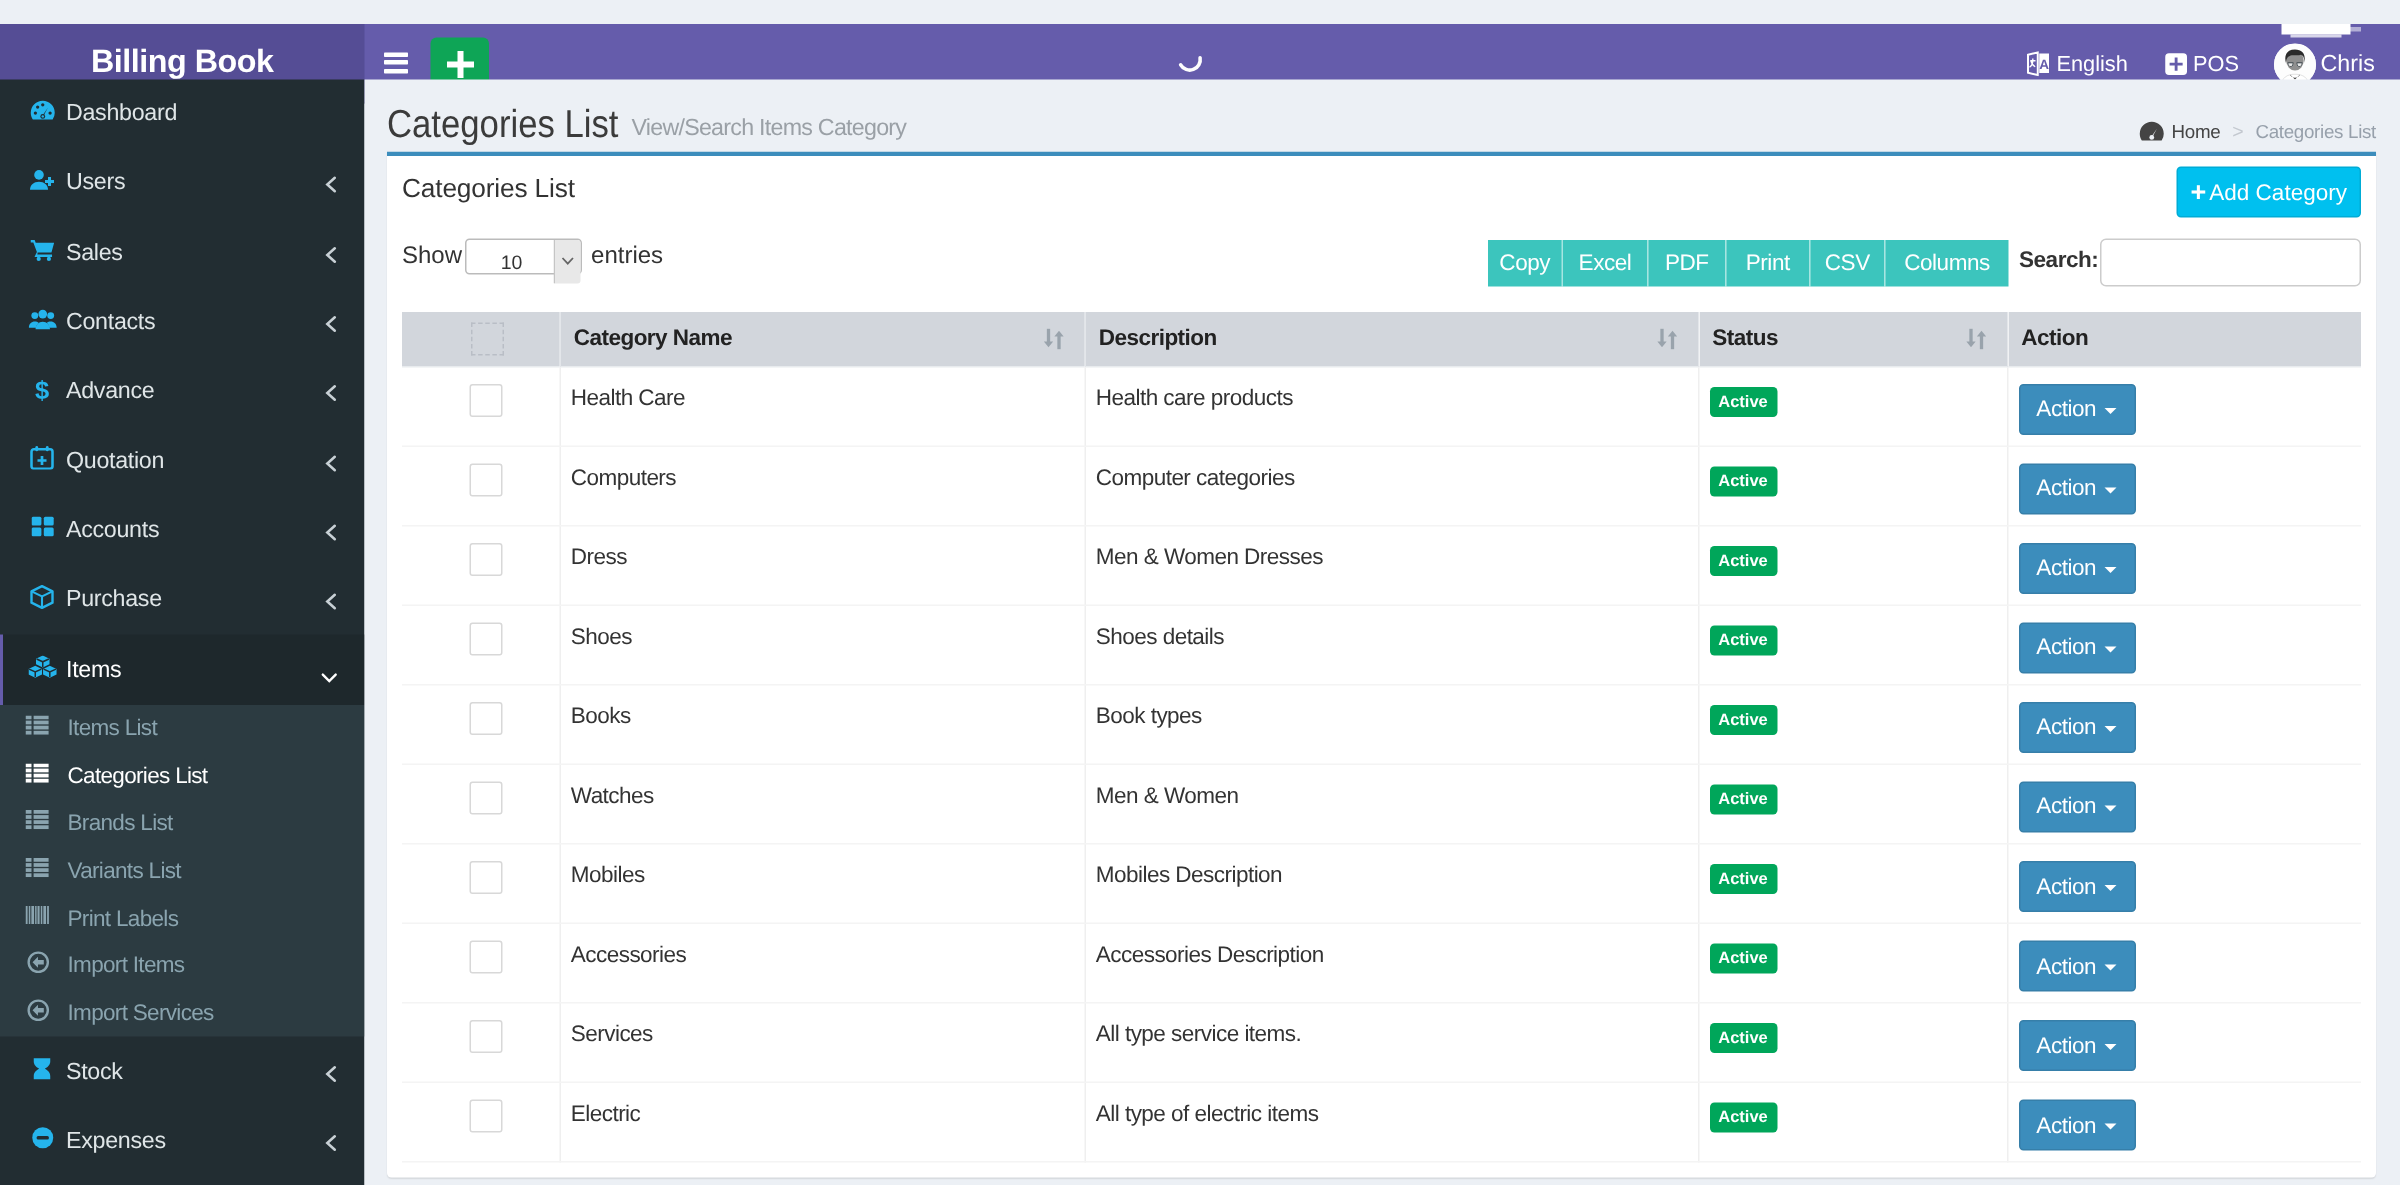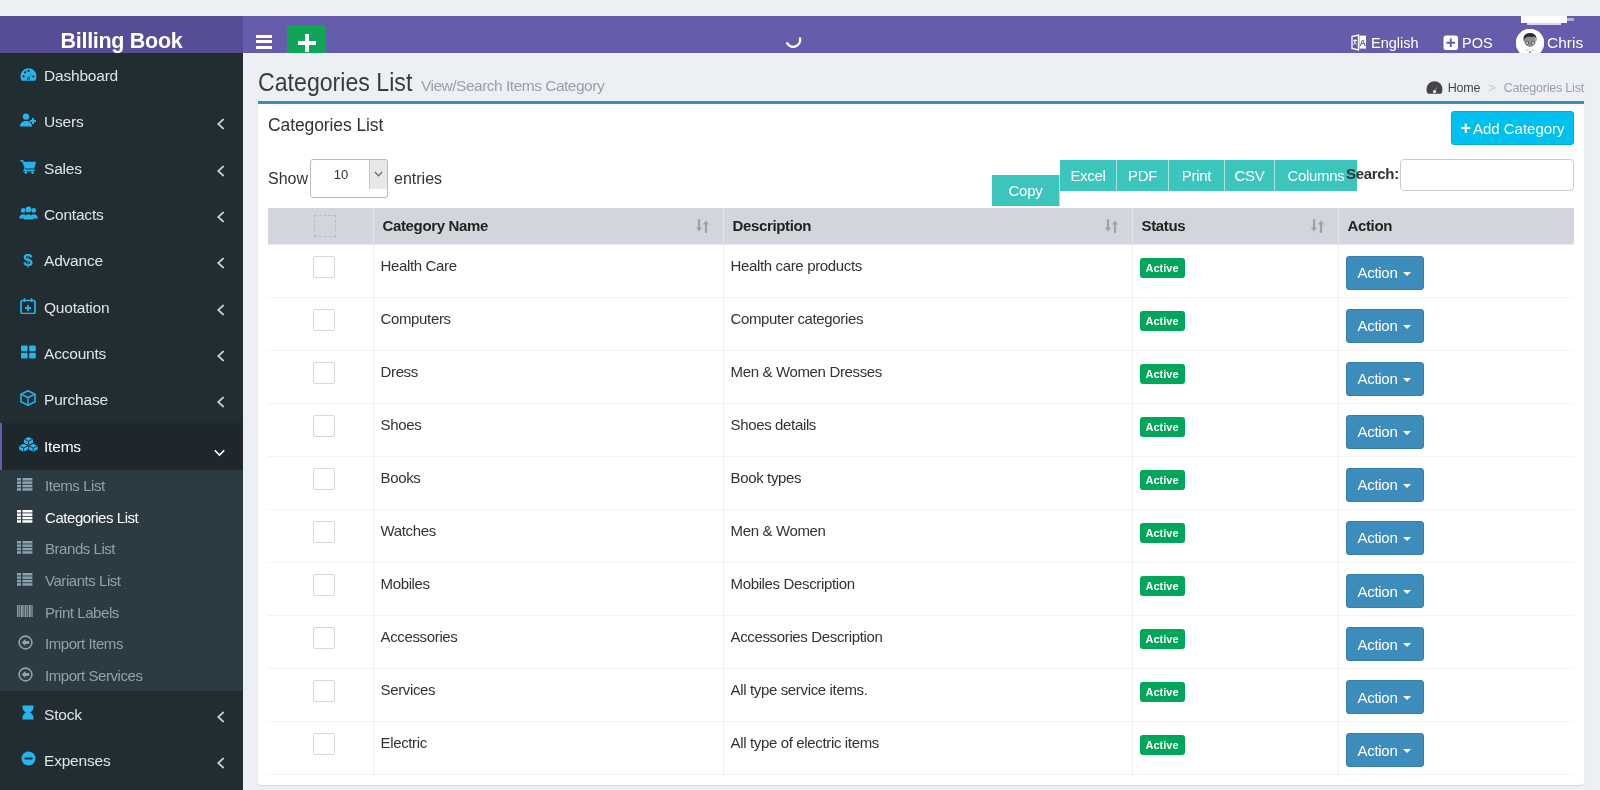--- a/index.html
+++ b/index.html
@@ -30,21 +30,21 @@
 .pagetitle { position:absolute; left:15px; top:14px; font-size:26px; color:#3b3b3b; font-weight:normal; transform:scaleX(0.89); transform-origin:0 0; white-space:nowrap; }
 .pagesub { position:absolute; left:178px; top:24px; font-size:15.5px; letter-spacing:-0.5px; color:#9aa0a6; }
 .breadcrumb { position:absolute; right:16px; top:27px; font-size:12.5px; letter-spacing:-0.2px; color:#444; display:flex; align-items:flex-end; }
 .breadcrumb .cur { color:#97a0ab; }
 .breadcrumb .sep { color:#c3c8cf; margin:0 8px; font-size:13px; }
 
 .card { position:absolute; left:15px; top:48px; width:1326px; height:684px; background:#fff; border-top:3px solid #3c8dbc; border-radius:0 0 3px 3px; box-shadow:0 1px 1px rgba(0,0,0,.1); }
 .card-title { position:absolute; left:10px; top:11px; font-size:17.5px; color:#333; letter-spacing:-0.1px; }
 .addbtn { position:absolute; right:10px; top:7px; width:123px; height:34px; background:#00c0ef; color:#fff; font-size:15px; border:1px solid #00acd6; border-radius:3px; display:flex; align-items:center; justify-content:center; }
 .showgrp { position:absolute; left:10px; top:55px; font-size:16px; color:#333; display:flex; align-items:center; }
-.selbox { width:78px; height:39px; border:1px solid #bbb; border-radius:3px; margin:0 6px 0 2px; position:relative; background:#fff; }
+.selbox { width:78px; height:24px; border:1px solid #bbb; border-radius:3px; margin:0 6px 0 2px; position:relative; background:#fff; }
 .selbox .val { position:absolute; left:0; top:0; width:60px; text-align:center; line-height:29px; font-size:13px; color:#333; }
 .selbox .dd { position:absolute; right:0; top:0; width:18px; height:29px; background:#e8e8e8; border-left:1px solid #c5c5c5; border-radius:0 2px 2px 0; }
 .btnrow { position:absolute; left:734px; top:56px; height:31px; display:flex; }
 .tealbtn { background:#3cc5bd; color:#fff; font-size:15px; height:31px; display:flex; align-items:center; justify-content:center; border-right:1px solid rgba(255,255,255,0.55); letter-spacing:-0.3px; }
 .tealbtn:last-child { border-right:none; }
 .searchlbl { position:absolute; left:1088px; top:61px; font-size:15px; letter-spacing:-0.3px; font-weight:bold; color:#333; }
 .searchbox { position:absolute; left:1142px; top:55px; width:174px; height:32px; border:1px solid #ccc; border-radius:4px; background:#fff; }
 
 table { position:absolute; left:10px; top:104px; width:1306px; border-collapse:collapse; table-layout:fixed; font-size:15px; color:#333; }
 thead th { background:#d2d6dc; height:36px; box-sizing:border-box; font-size:15px; color:#222; text-align:left; padding-left:9px; border-right:1px solid #e3e6ea; position:relative; font-weight:bold; letter-spacing:-0.35px; }
@@ -309,21 +309,21 @@
   <div class="card">
     <div class="card-title">Categories List</div>
     <div class="addbtn"><b style="font-size:18px;margin-right:2px;">+</b>Add Category</div>
     <div class="showgrp">Show<span class="selbox">
           <span class="val">10</span>
           <span class="dd"><svg width="9" height="6" viewBox="0 0 9 6" style="margin:11px 0 0 4px;">
               <path d="M1 1 4.5 4.8 8 1" fill="none" stroke="#666" stroke-width="1.2"></path>
             </svg></span>
         </span>entries</div>
     <div class="btnrow">
-      <div class="tealbtn" style="width:68px;margin-top:15px;">Copy</div>
+      <div class="tealbtn" style="width:50px;">Copy</div>
       <div class="tealbtn" style="width:57px;">Excel</div>
       <div class="tealbtn" style="width:52px;">PDF</div>
       <div class="tealbtn" style="width:56px;">Print</div>
       <div class="tealbtn" style="width:50px;">CSV</div>
       <div class="tealbtn" style="width:82px;">Columns</div>
     </div>
     <div class="searchlbl">Search:</div>
     <div class="searchbox"></div>
     <table>
         <colgroup>

